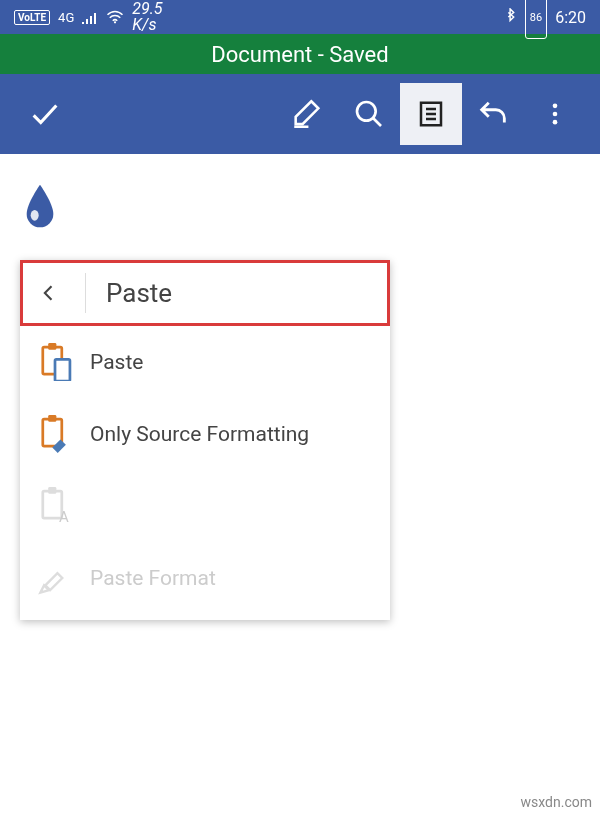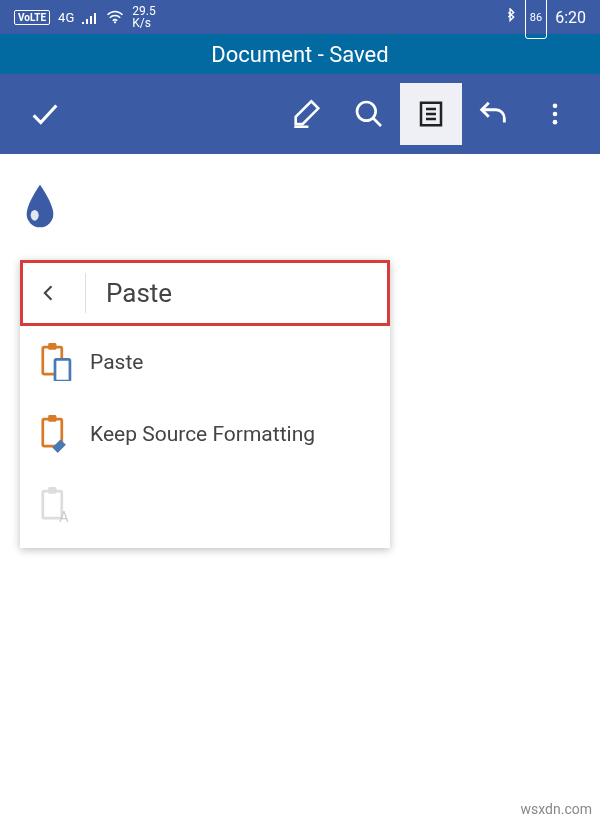--- a/index.html
+++ b/index.html
@@ -4,24 +4,24 @@
 <style>
   * { box-sizing: border-box; margin: 0; padding: 0; }
   html, body { width: 600px; height: 825px; font-family: -apple-system, "Segoe UI", Roboto, sans-serif; background: #fff; }
   .status-bar {
     height: 34px; background: #3b5ba5; color: #fff; display: flex;
     justify-content: space-between; align-items: center; padding: 0 14px;
     font-size: 16px;
   }
   .status-left, .status-right { display: flex; align-items: center; gap: 8px; }
   .status-left .volte { border: 1px solid #fff; border-radius: 2px; font-size: 10px; padding: 1px 3px; font-weight: bold; }
-  .status-left .kbs { font-size: 12px; line-height: 1; }
+  .status-left .kbs { font-size: 16px; line-height: 1; font-style: italic; }
   .status-right .batt { border: 1px solid #fff; border-radius: 3px; font-size: 11px; padding: 14px 4px; }
   .title-bar {
-    height: 40px; background: #0369a1; color: #fff; display: flex;
+    height: 40px; background: #15803d; color: #fff; display: flex;
     justify-content: center; align-items: center; font-size: 22px;
   }
   .toolbar {
     height: 80px; background: #3b5ba5; display: flex; align-items: center;
     padding: 0 14px; gap: 0;
   }
   .toolbar .spacer { flex: 1; }
   .tool-btn {
     width: 62px; height: 62px; display: flex; align-items: center; justify-content: center;
     color: #fff; cursor: pointer;
@@ -41,21 +41,21 @@
   .menu-header .back { width: 32px; height: 32px; display:flex; align-items:center; justify-content:center; color:#444; }
   .menu-header .divider { width:1px; height: 40px; background:#ddd; }
   .menu-header .title { font-size: 26px; color:#444; }
   .menu-item {
     height: 72px; display: flex; align-items: center; gap: 18px;
     padding: 0 18px; font-size: 21px; color:#444;
   }
   .menu-item.disabled { color: #ccc; }
   .menu-item .mi-icon { width: 34px; height: 38px; flex-shrink:0; }
   .watermark {
-    position: fixed; bottom: 8px; right: 8px; font-size: 14px; color: #888;
+    position: fixed; bottom: 15px; right: 8px; font-size: 14px; color: #888;
   }
 </style>
 </head>
 <body>
 
 <div class="status-bar">
   <div class="status-left">
     <span class="volte">VoLTE</span>
     <span style="font-size:13px;">4G</span>
     <svg width="16" height="14" viewBox="0 0 16 14">
@@ -147,28 +147,34 @@
       </svg>
       <span>Paste</span>
     </div>
 
     <div class="menu-item">
       <svg class="mi-icon" viewBox="0 0 24 28">
         <rect x="3" y="3" width="14" height="20" rx="1" fill="none" stroke="#d97a26" stroke-width="2"></rect>
         <rect x="7" y="0" width="6" height="5" rx="1" fill="#d97a26"></rect>
         <path d="M10 24 l6-6 4 4 -6 6z" fill="#4a7ab5"></path>
       </svg>
-      <span>Keep Source Formatting</span>
+      <span>Only Source Formatting</span>
     </div>
 
     <div class="menu-item disabled">
       <svg class="mi-icon" viewBox="0 0 24 28">
         <rect x="3" y="3" width="14" height="20" rx="1" fill="none" stroke="#ddd" stroke-width="2"></rect>
         <rect x="7" y="0" width="6" height="5" rx="1" fill="#ddd"></rect>
         <text x="15" y="26" font-size="11" fill="#ccc">A</text>
       </svg>
     </div>
 
+    <div class="menu-item disabled">
+      <svg class="mi-icon" viewBox="0 0 28 28">
+        <path d="M6 20 l10-10 4 4 -10 10z M2 26 l3-6 4 4z" fill="none" stroke="#ddd" stroke-width="2"></path>
+      </svg>
+      <span>Paste Format</span>
+    </div>
 
   </div>
 </div>
 
 <div class="watermark">wsxdn.com</div>
 
 </body></html>

